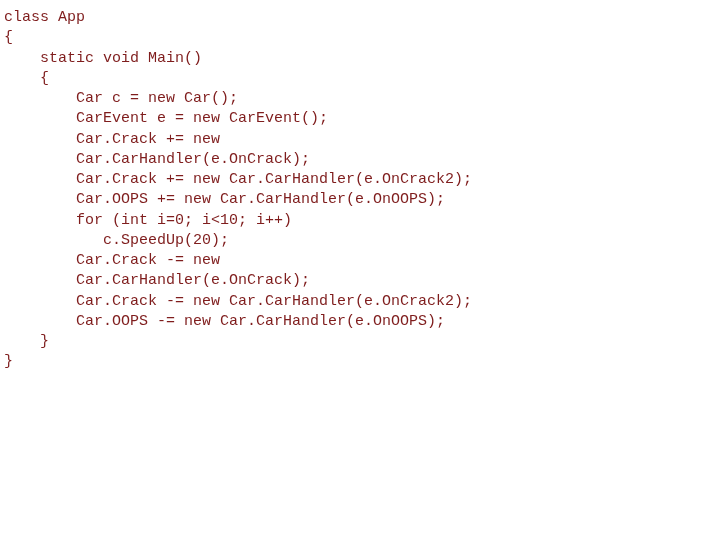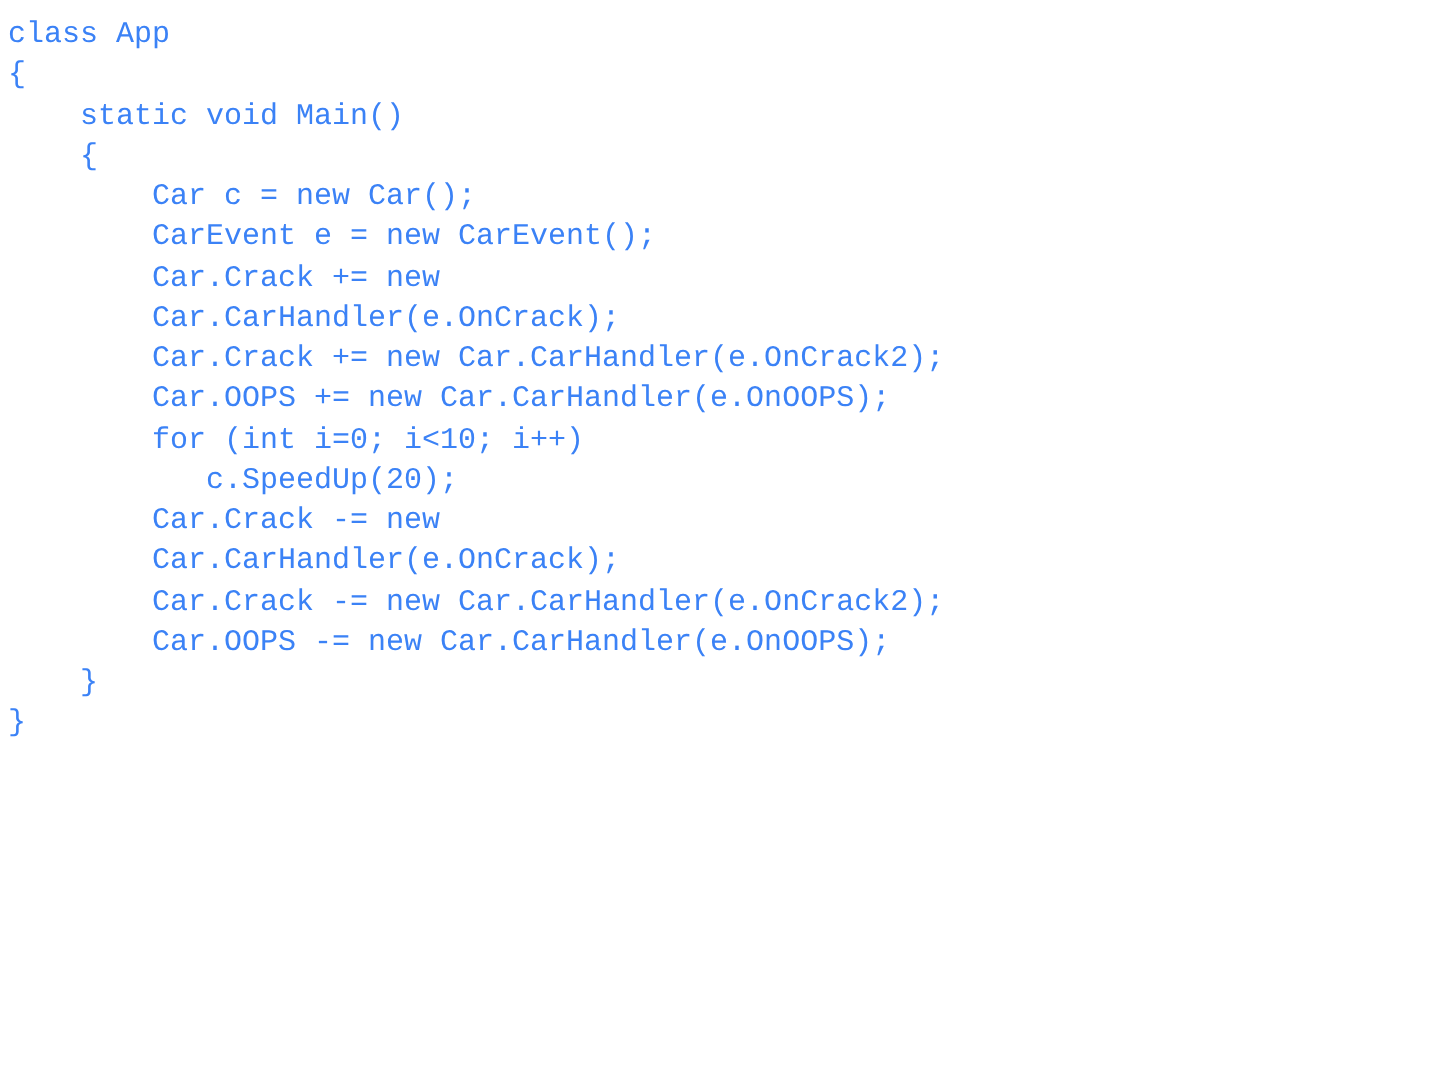--- a/index.html
+++ b/index.html
@@ -7,21 +7,21 @@
     padding: 0;
     width: 720px;
     height: 540px;
     background: #ffffff;
     overflow: hidden;
   }
   .code-block {
     font-family: "Courier New", Courier, monospace;
     font-size: 15px;
     line-height: 1.35;
-    color: #3b82f6;
+    color: #7f1d1d;
     white-space: pre;
     padding: 8px 4px;
   }
 </style>
 </head>
 <body>
 
 <div class="code-block"><span>class App</span>
 <span>{</span>
 <span>    static void Main()</span>

